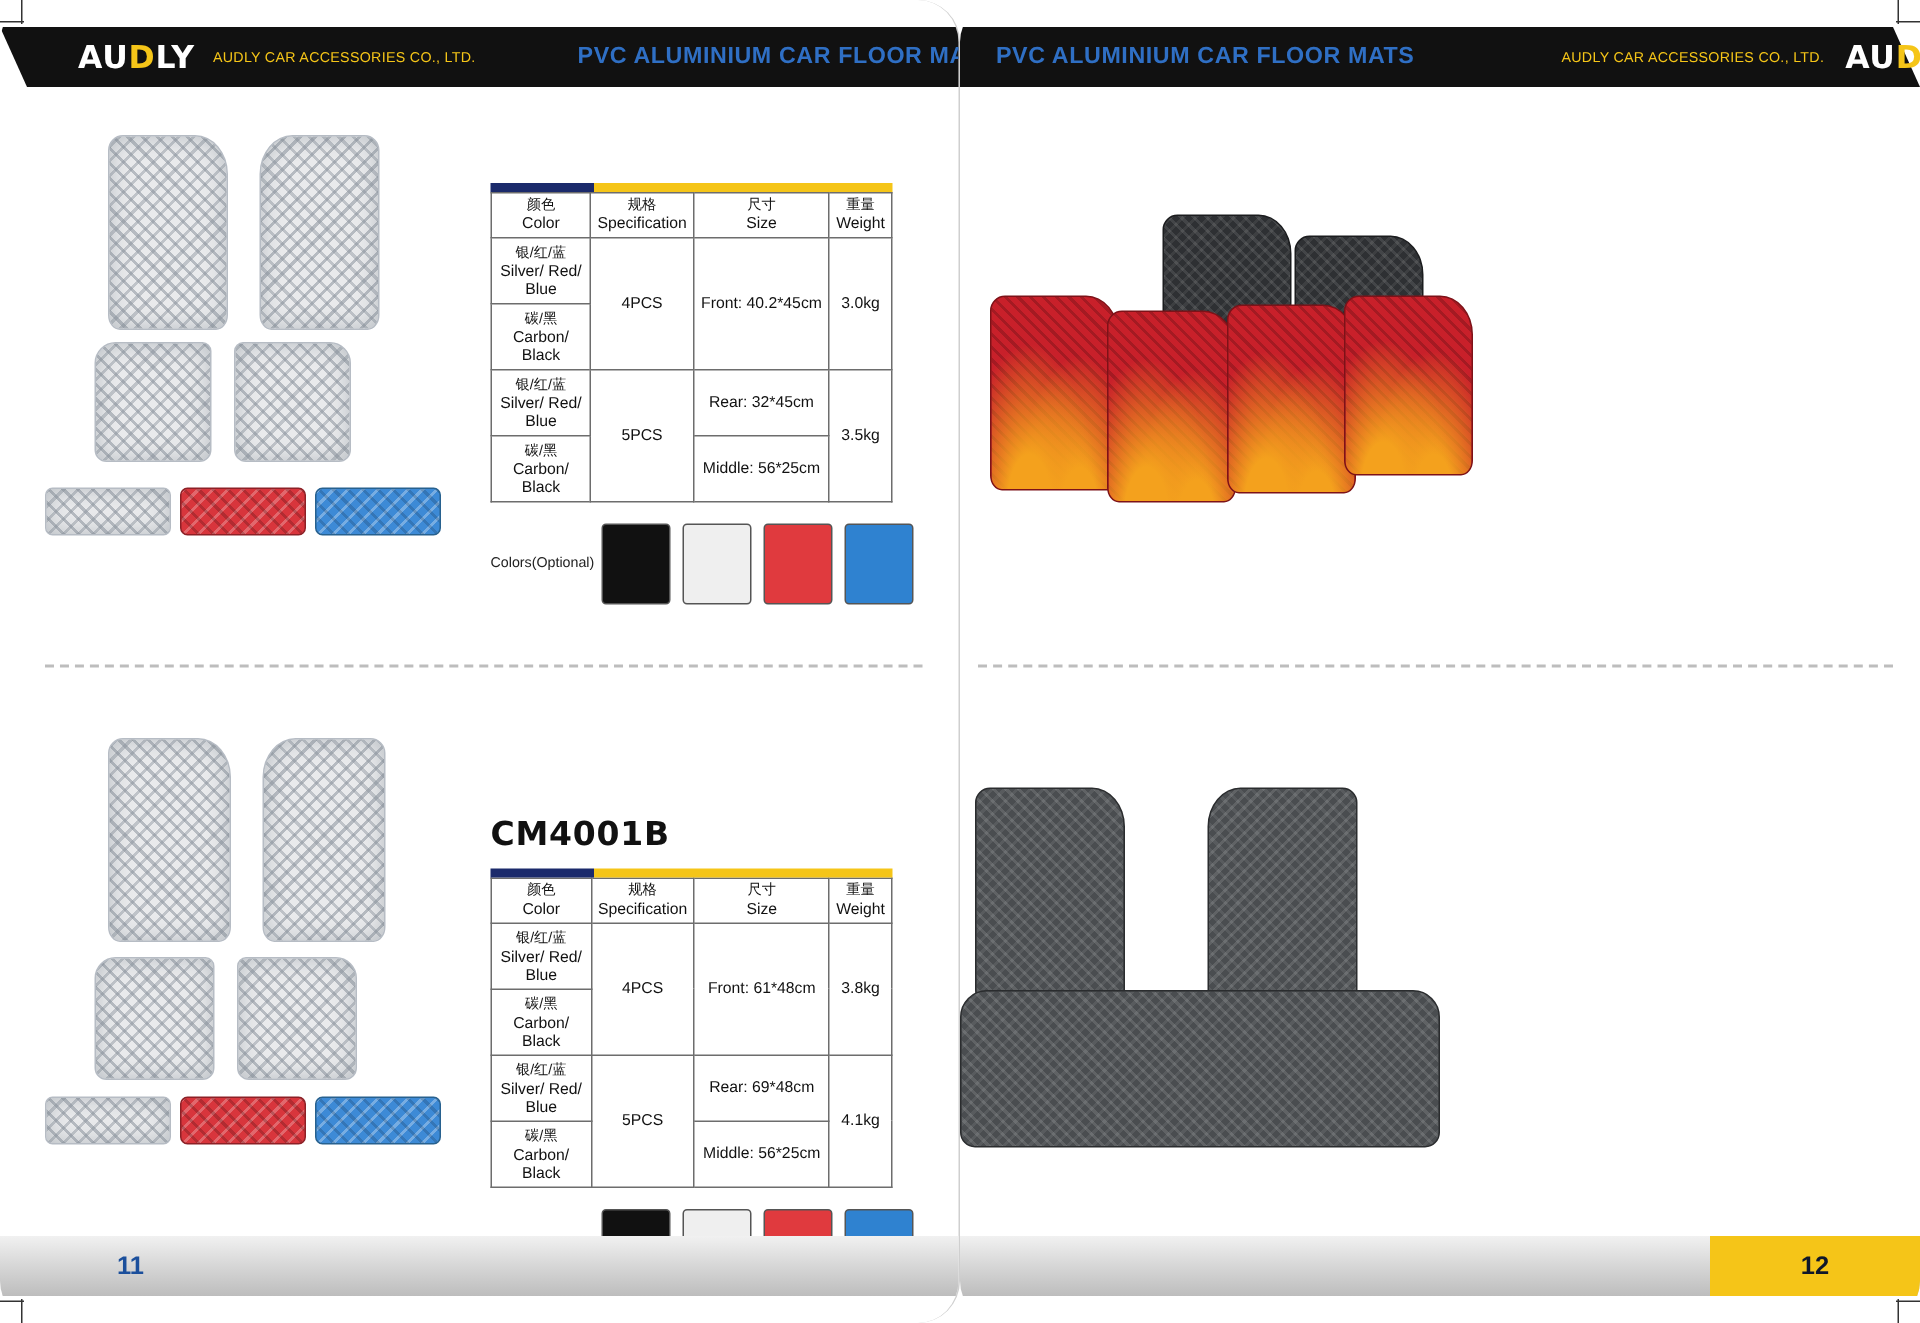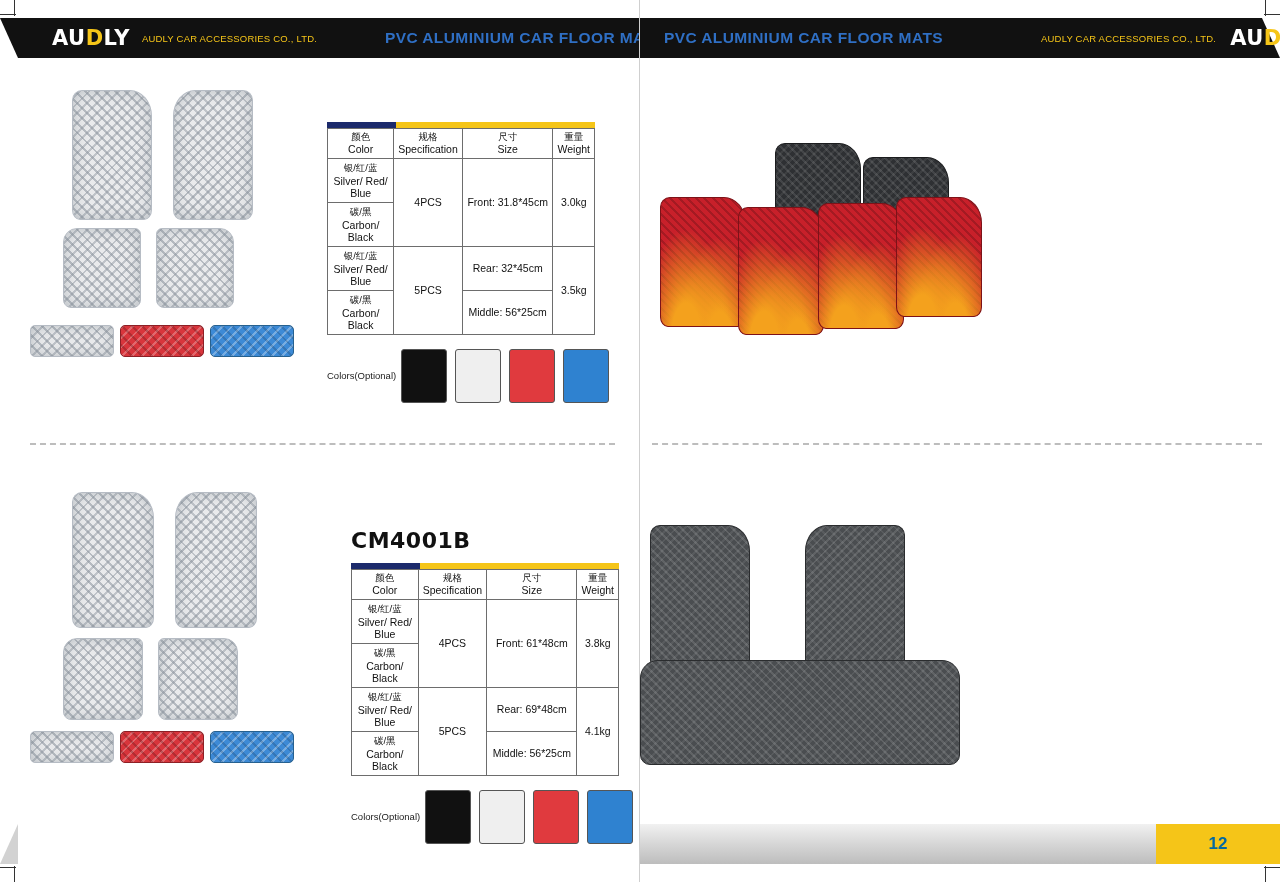--- a/index.html
+++ b/index.html
@@ -5,21 +5,21 @@
   * { box-sizing: border-box; }
   html, body { margin: 0; padding: 0; }
   body {
     width: 1280px; height: 882px;
     background: #ffffff;
     font-family: "Liberation Sans", sans-serif;
     overflow: hidden;
     position: relative;
   }
   .spread { position: absolute; inset: 0; display: flex; }
-  .page { position: relative; width: 640px; height: 882px; background: #fff; overflow: hidden; }
+  .page { position: relative; width: 640px; height: 882px; background: #fff; overflow: hidden; border-radius: 28px; }
   .page-left  { border-right: 1px solid #cfcfcf; }
 
   
   .hdr {
     position: absolute; top: 18px; left: 0; width: 640px; height: 40px;
     background: #111111;
     display: flex; align-items: center;
   }
   .page-left .hdr { left: 18px; width: 622px; }
   .page-right .hdr { left: 0; width: 622px; }
@@ -140,23 +140,23 @@
   }
   .footer-right {
     position: absolute; left: 0; bottom: 18px; width: 640px; height: 40px;
     background: linear-gradient(180deg,#f1f1f1 0%, #d9d9d9 45%, #bdbdbd 100%);
     display: flex; align-items: center; justify-content: flex-end;
   }
   .pgnum-left {
     color: #1b4f9c; font-size: 17px; font-weight: bold; margin-left: 78px;
   }
   .pg-yellow {
-    width: 124px; height: 40px; background: #f5c518;
+    width: 140px; height: 40px; background: #f5c518;
     display: flex; align-items: center; justify-content: center;
-    color: #0369a1; font-size: 17px; font-weight: bold;
+    color: #0f172a; font-size: 17px; font-weight: bold;
   }
   .foot-corner { position: absolute; bottom: 18px; width: 0; height: 0; }
   .fcorner-left { left: 0; border-bottom: 40px solid #d2d2d2; border-left: 18px solid transparent; }
   .fcorner-right { right: 0; border-top: 40px solid #f5c518; border-right: 18px solid transparent; }
 
   
   .crop { position: absolute; background: #333; }
 </style>
 </head>
 <body>
@@ -205,21 +205,21 @@
           </th>
           <th style="width:39px;">
             <span class="cn">重量</span><span>Weight</span>
           </th>
         </tr>
         <tr>
           <td style="height:30px;">
             <span class="cn">银/红/蓝</span><span>Silver/ Red/ Blue</span>
           </td>
           <td rowspan="2">4PCS</td>
-          <td rowspan="2">Front: 31.8*45cm</td>
+          <td rowspan="2">Front: 40.2*45cm</td>
           <td rowspan="2">3.0kg</td>
         </tr>
         <tr>
           <td style="height:30px;">
             <span class="cn">碳/黑</span><span>Carbon/ Black</span>
           </td>
         </tr>
         <tr>
           <td style="height:30px;">
             <span class="cn">银/红/蓝</span><span>Silver/ Red/ Blue</span>
@@ -253,21 +253,21 @@
     <div class="art" style="left:30px; top:486px; width:280px; height:290px;">
       <div class="mat plate mat-front" style="left:42px; top:6px; width:82px; height:136px;"></div>
       <div class="mat plate mat-front" style="left:145px; top:6px; width:82px; height:136px; transform: scaleX(-1);"></div>
       <div class="mat plate mat-rear" style="left:33px; top:152px; width:80px; height:82px; border-radius:14px 6px 8px 8px;"></div>
       <div class="mat plate mat-rear" style="left:128px; top:152px; width:80px; height:82px; border-radius:6px 14px 8px 8px;"></div>
       <div class="mat plate mat-strip" style="left:0px; top:245px; width:84px; height:32px;"></div>
       <div class="mat strip-red mat-strip" style="left:90px; top:245px; width:84px; height:32px;"></div>
       <div class="mat strip-blue mat-strip" style="left:180px; top:245px; width:84px; height:32px;"></div>
     </div>
 
-    <div class="panel" style="left:327px; top:528px;margin-left:24px;">
+    <div class="panel" style="left:327px; top:544px;">
       <div class="model-title">CM4001B</div>
 
       <div class="topbar" style="display:flex; width:268px; margin-top:10px;">
         <div class="bar-navy" style="flex:0 0 69px;"></div>
         <div class="bar-yellow" style="flex:1;"></div>
       </div>
 
       <table class="spec" style="width:268px;">
         <tbody>
             <tr>
@@ -319,20 +319,23 @@
         <div class="swatches">
           <div class="sw" style="background:#111111;"></div>
           <div class="sw" style="background:#efefef;"></div>
           <div class="sw" style="background:#e03a3e;"></div>
           <div class="sw" style="background:#2f82d0;"></div>
         </div>
       </div>
     </div>
 
     <div class="foot-corner fcorner-left"></div>
+    <div class="footer-left">
+      <div class="pgnum-left">11</div>
+    </div>
   </div>
 
   <div class="page page-right">
 
     <div class="hdr-corner corner-right"></div>
     <div class="hdr">
       <div class="hdr-title" style="margin-left:24px;">PVC ALUMINIUM CAR FLOOR MATS</div>
       <div class="logo-sub" style="margin-left:98px;">AUDLY CAR ACCESSORIES CO., LTD.</div>
       <div class="logo" style="margin-left:14px;">
         <span>AU</span><span class="accent">D</span>

